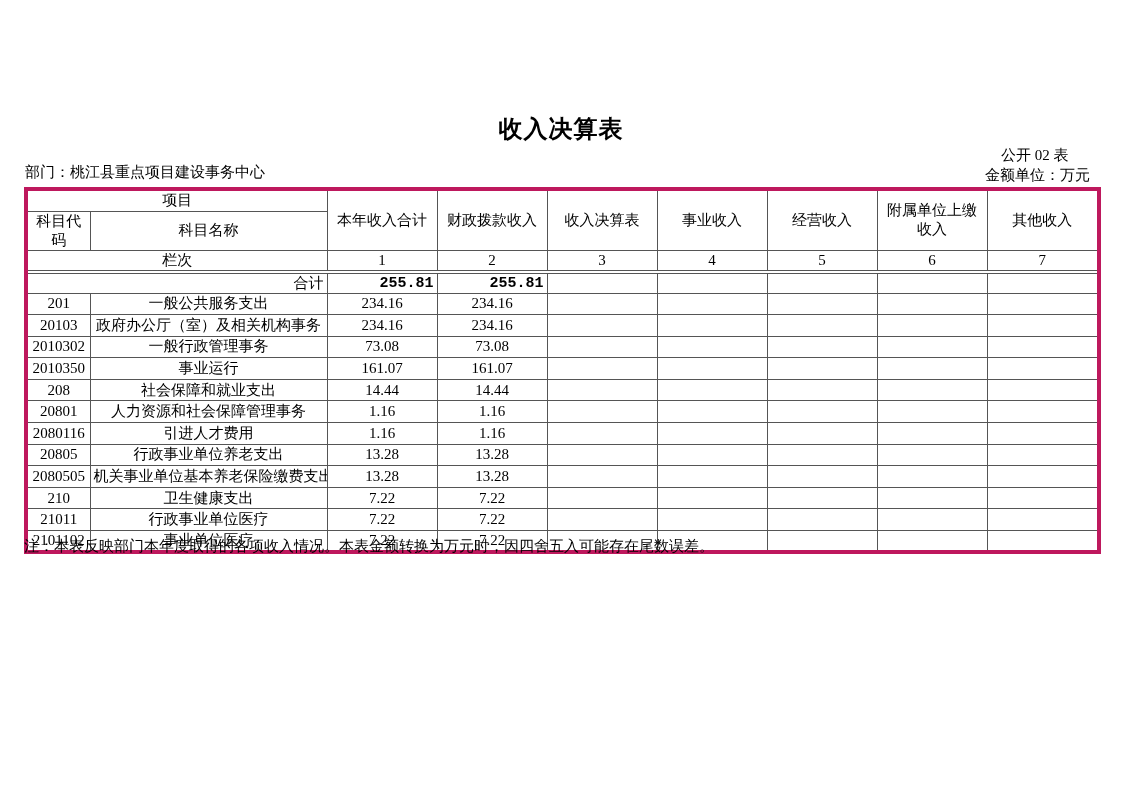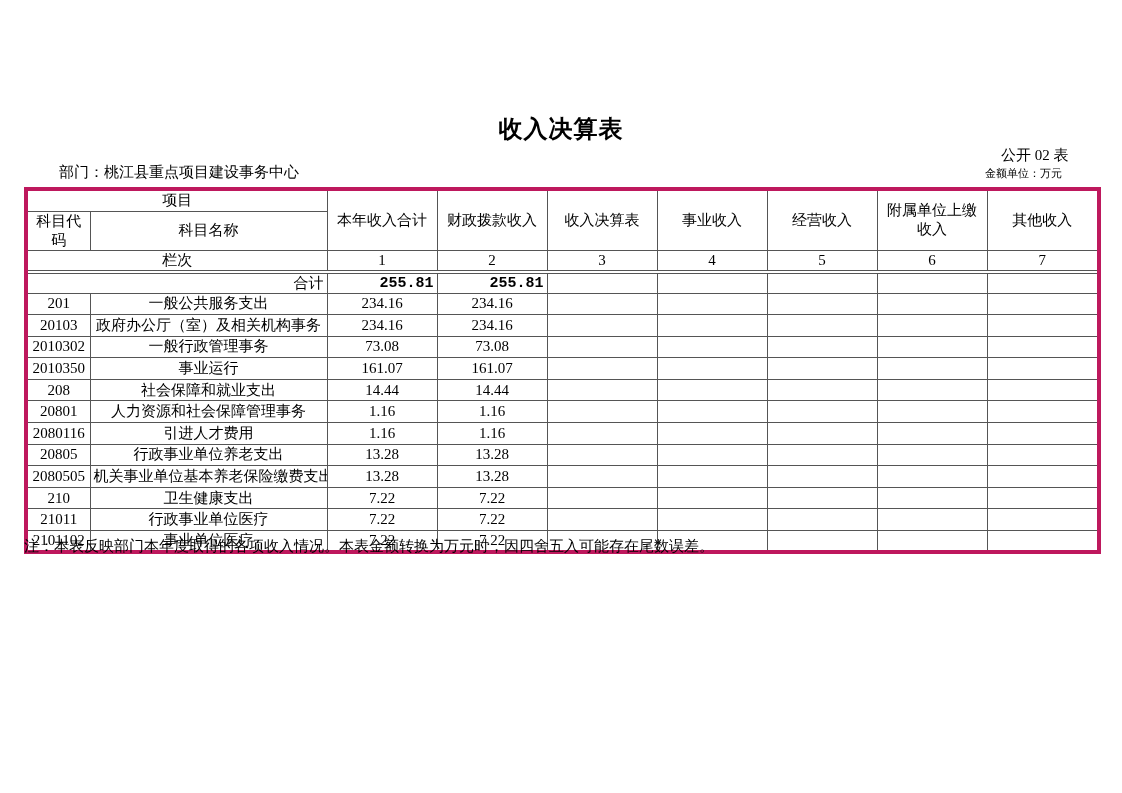--- a/index.html
+++ b/index.html
@@ -24,27 +24,26 @@
   }
   .doc-label {
     position: absolute;
     left: 985px; top: 146px;
     font-size: 15px;
     margin-left: 16px;
   }
   .unit-label {
     position: absolute;
     left: 985px; top: 166px;
-    font-size: 11px;
+    font-size: 15px;
   }
   .department-label {
     position: absolute;
     left: 25px; top: 163px;
     font-size: 15px;
-    margin-left: 34px;
   }
   table.income {
     position: absolute;
     left: 24px; top: 187px;
     width: 1073px;
     border-collapse: collapse;
     table-layout: fixed;
     border: 4px solid #be185d;
     font-size: 15px;
   }

